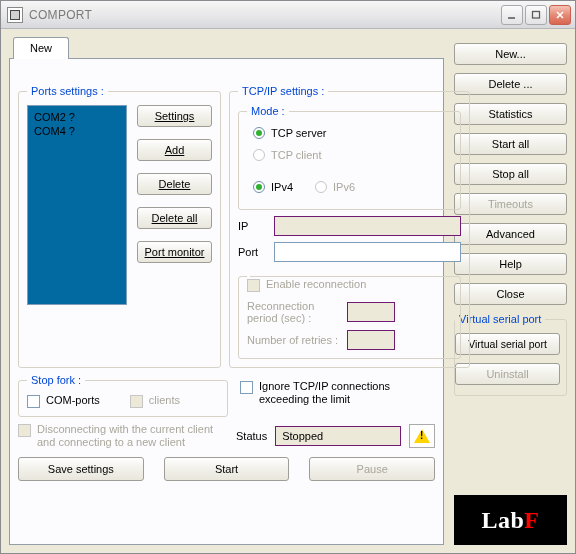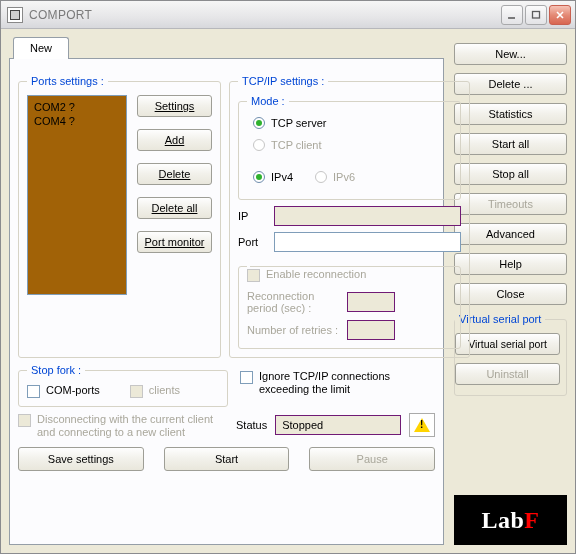--- a/index.html
+++ b/index.html
@@ -90,21 +90,21 @@
     border-bottom: none;
     border-radius: 3px 3px 0 0;
     color:#000;
     z-index: 2;
   }
   .panel {
     position:absolute;
     top:21px; left:0; right:0; bottom:0;
     background:#fcfcfe;
     border:1px solid #959ea7;
-    padding: 16px 8px 8px 8px;
+    padding: 26px 8px 8px 8px;
     display:flex;
     flex-direction:column;
     gap:6px;
   }
 
   fieldset.group {
     border: 1px solid #d6d3c6;
     border-radius:3px;
     padding: 8px 8px 8px 8px;
     margin:0;
@@ -113,21 +113,21 @@
     color:#0046d5;
     padding:0 4px;
     font-size:11px;
   }
 
   .row { display:flex; gap:10px; }
   .ports-box { flex:1; display:flex; gap:10px; }
   .listbox {
     width: 100px;
     height: 200px;
-    background:#a16207;
+    background:#0369a1;
     border:1px solid #7f9db9;
     padding:4px 6px;
     overflow:auto;
   }
   .listbox .item { line-height:14px; white-space:nowrap; }
   .btncol { display:flex; flex-direction:column; gap:12px;text-decoration:underline; }
 
   .btn {
     min-width: 75px;
     height:22px;
@@ -343,21 +343,21 @@
             </fieldset>
 
             <div style="flex:1; padding:6px 4px 0 4px;">
               <div class="chk-row">
                 <span class="chk"></span>
                 <span style="max-width:140px;">Ignore TCP/IP connections exceeding the limit</span>
               </div>
             </div>
           </div>
 
-          <div class="row" style="gap:8px; align-items:flex-start;">
+          <div class="row" style="gap:8px; align-items:center;">
             <div style="width:210px;">
               <div class="chk-row" style="align-items:flex-start;">
                 <span class="chk disabled"></span>
                 <span class="radio-label disabled" style="max-width:180px;">Disconnecting with the current client and connecting to a new client</span>
               </div>
             </div>
             <div style="flex:1;">
               <div class="status-row">
                 <span>Status</span>
                 <div class="field" style="flex:1; display:flex; align-items:center; padding:0 6px;">

